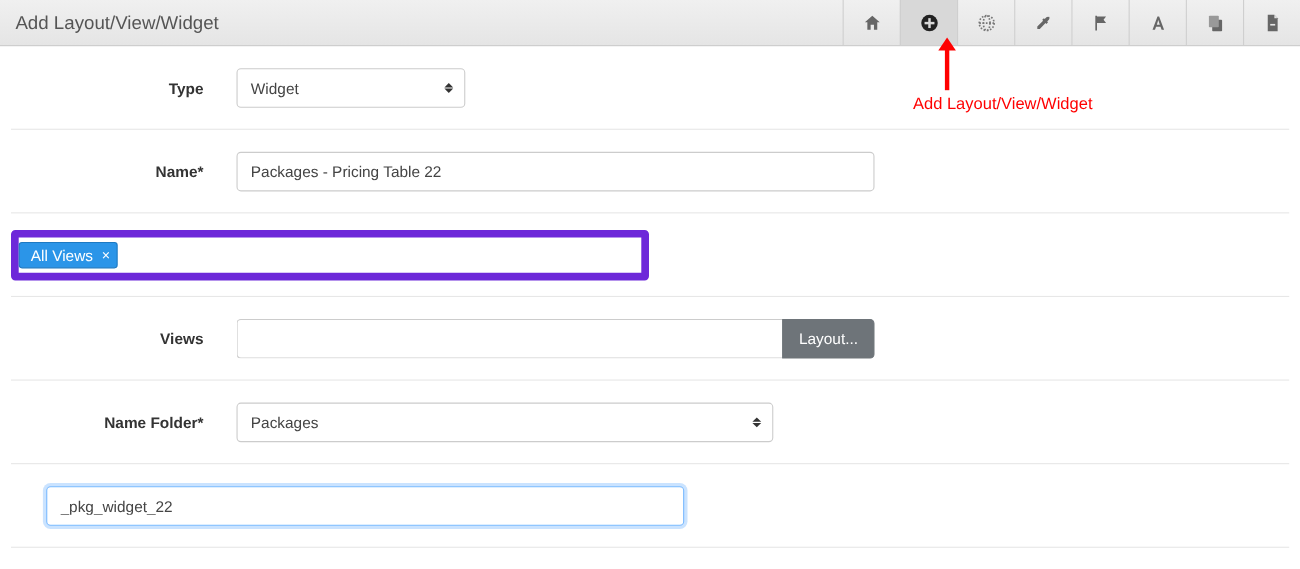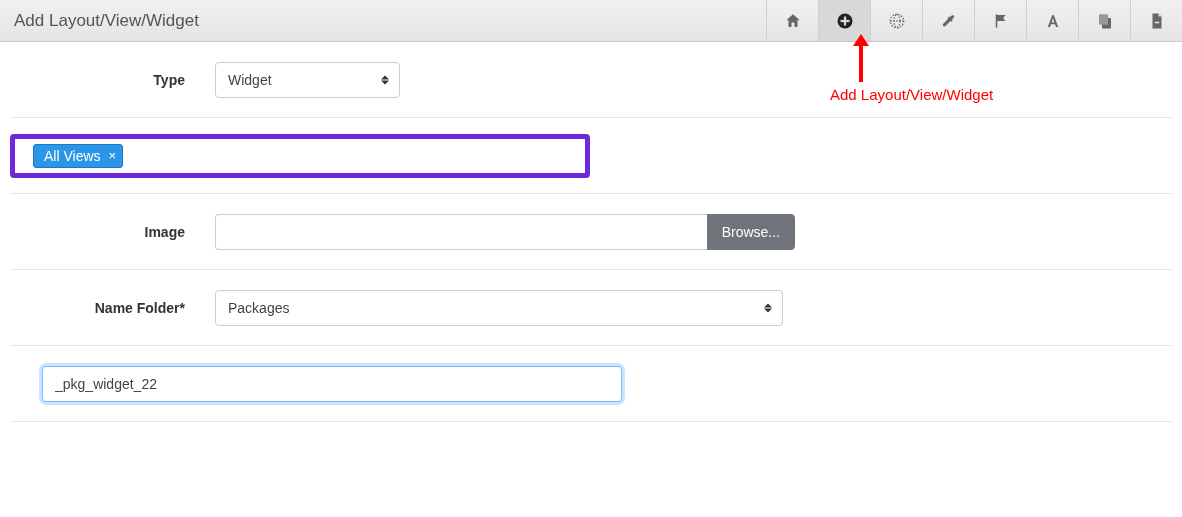--- a/index.html
+++ b/index.html
@@ -55,34 +55,34 @@
     text-align: right;
     font-weight: 700;
     font-size: 14px;
     color: #333;
     padding-right: 30px;
   }
   .input-cell { flex: 0 0 auto; display: flex; align-items: center; }
 
   
   .select-box {
-    width: 185px;
+    width: 208px;
     height: 36px;
     border: 1px solid #ccc;
     border-radius: 4px;
     background: #fff;
     display: flex;
     align-items: center;
     padding: 0 28px 0 12px;
     font-size: 14px;
     color: #444;
     position: relative;
     cursor: pointer;
   }
-  .select-wide { width: 568px; }
+  .select-wide { width: 488px; }
   .sort-caret {
     position: absolute;
     right: 10px; top: 50%;
     transform: translateY(-50%);
     display: flex; flex-direction: column; gap: 1px;
   }
   .sort-caret::before, .sort-caret::after {
     content: ""; width: 0; height: 0;
     border-left: 4px solid transparent;
     border-right: 4px solid transparent;
@@ -98,22 +98,22 @@
     font-family: inherit;
   }
   .text-input.focused {
     border-color: #7abaff;
     box-shadow: 0 0 0 3px rgba(122,186,255,0.4);
     margin-left: 32px;
   }
 
   .tag-box {
     width: 580px; min-height: 44px;
-    border: 5px solid #6d28d9; border-radius: 4px;
-    padding: 4px 18px; display: flex; align-items: center;
+    border: 7px solid #6d28d9; border-radius: 4px;
+    padding: 4px 0; display: flex; align-items: center;
   }
   .tag {
     background: #2b95e8;
     color: #fff;
     border: 1px solid #1d79c2;
     border-radius: 3px;
     font-size: 14px;
     padding: 3px 6px 3px 10px;
     display: flex; align-items: center; gap: 8px;
   }
@@ -230,38 +230,44 @@
   <div class="form-row">
     <div class="label-cell">Type</div>
     <div class="input-cell">
       <div class="select-box">
         <span>Widget</span>
         <span class="sort-caret"></span>
       </div>
     </div>
   </div>
 
+  <div class="form-row">
+    <div class="label-cell">Name*</div>
+    <div class="input-cell">
+      <input type="text" class="text-input" value="Packages - Pricing Table 22" style="">
+    </div>
+  </div>
 
   <div class="form-row">
     <div class="input-cell">
       <div class="tag-box">
         <div class="tag">
           <span>All Views</span>
           <span class="tag-remove">×</span>
         </div>
       </div>
     </div>
   </div>
 
   <div class="form-row">
-    <div class="label-cell">Image</div>
+    <div class="label-cell">Views</div>
     <div class="input-cell">
       <div class="file-group">
         <div class="file-field"></div>
-        <button class="browse-btn">Browse...</button>
+        <button class="browse-btn">Layout...</button>
       </div>
     </div>
   </div>
 
   <div class="form-row">
     <div class="label-cell">Name Folder*</div>
     <div class="input-cell">
       <div class="select-box select-wide">
         <span>Packages</span>
         <span class="sort-caret"></span>

